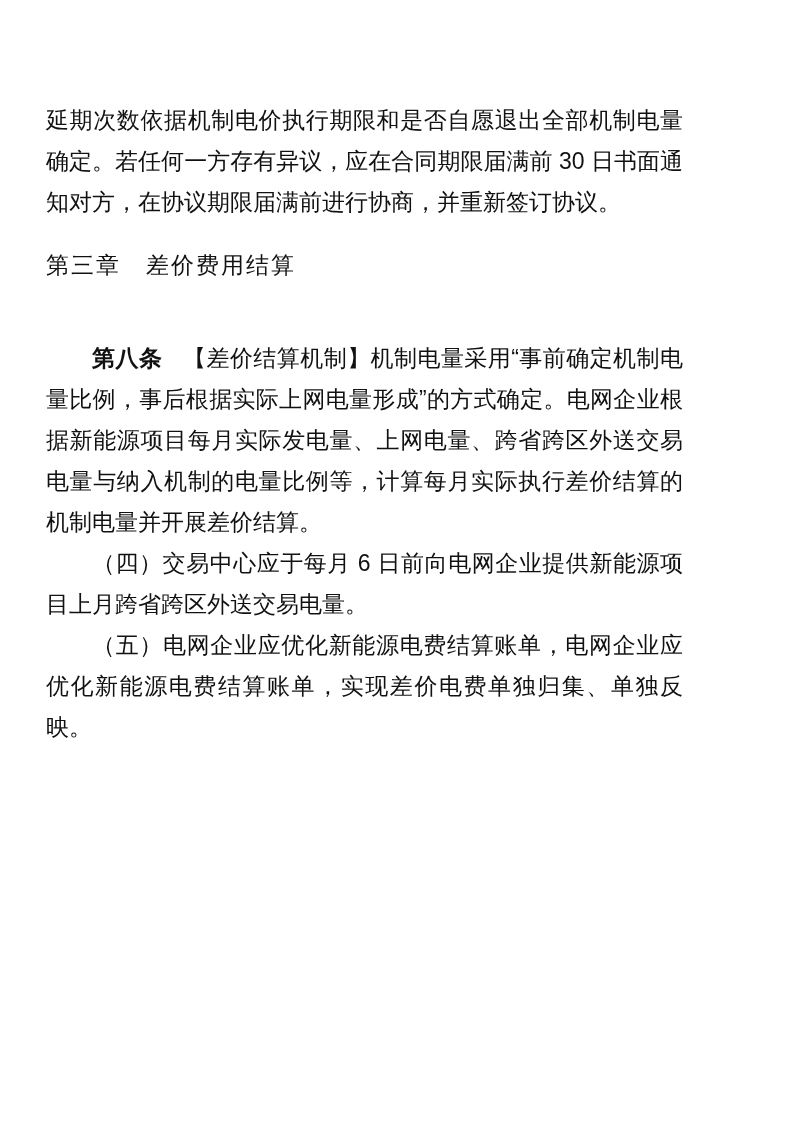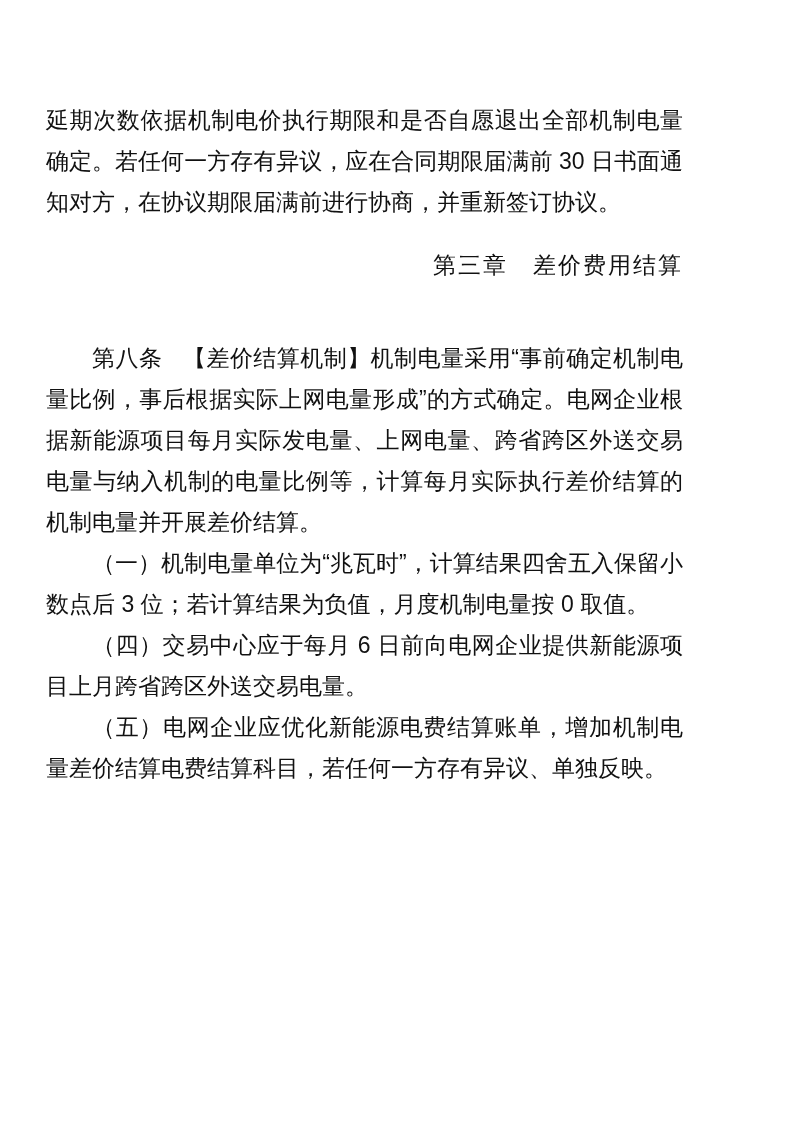--- a/index.html
+++ b/index.html
@@ -24,45 +24,44 @@
   .para {
     margin: 0;
     text-align: justify;
     text-align-last: left;
   }
   .indent {
     text-indent: 2em;
   }
   .chapter {
     margin: 22px 0 52px 0;
-    text-align: right;
+    text-align: left;
     font-family: "DejaVu Serif", "Liberation Serif", serif;
     font-weight: 400;
     font-size: 23px;
     letter-spacing: 2px;
     line-height: 41px;
     color: #111111;
   }
   .art-num {
-    font-weight: 400;
+    font-weight: 700;
     margin-right: 0.9em;
   }
 </style>
 </head>
 <body>
 
 <div class="page">
 
   <p class="para">延期次数依据机制电价执行期限和是否自愿退出全部机制电量确定。若任何一方存有异议，应在合同期限届满前 30 日书面通知对方，在协议期限届满前进行协商，并重新签订协议。</p>
 
   <h2 class="chapter">第三章　差价费用结算</h2>
 
   <p class="para indent"><span class="art-num">第八条</span><span>【差价结算机制】机制电量采用“事前确定机制电量比例，事后根据实际上网电量形成”的方式确定。电网企业根据新能源项目每月实际发电量、上网电量、跨省跨区外送交易电量与纳入机制的电量比例等，计算每月实际执行差价结算的机制电量并开展差价结算。</span></p>
 
-  <p class="para indent">（一）机制电量单位为“兆瓦时”，计算结果四舍五入保留小数点后 3 位；若计算结果为负值，月度机制电量按 0 取值。</p>
 
 
 
   <p class="para indent">（四）交易中心应于每月 6 日前向电网企业提供新能源项目上月跨省跨区外送交易电量。</p>
 
-  <p class="para indent">（五）电网企业应优化新能源电费结算账单，增加机制电量差价结算电费结算科目，若任何一方存有异议、单独反映。</p>
+  <p class="para indent">（五）电网企业应优化新能源电费结算账单，电网企业应优化新能源电费结算账单，实现差价电费单独归集、单独反映。</p>
 
 </div>
 
 </body></html>

